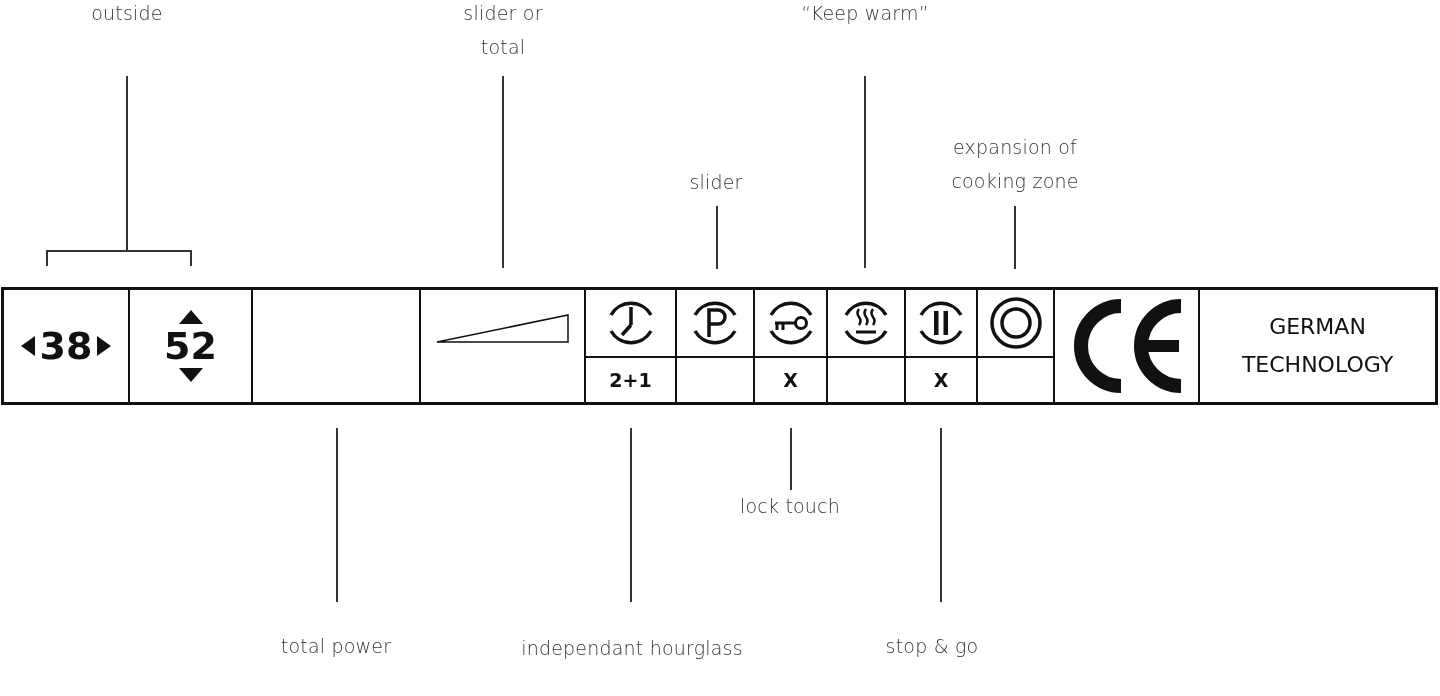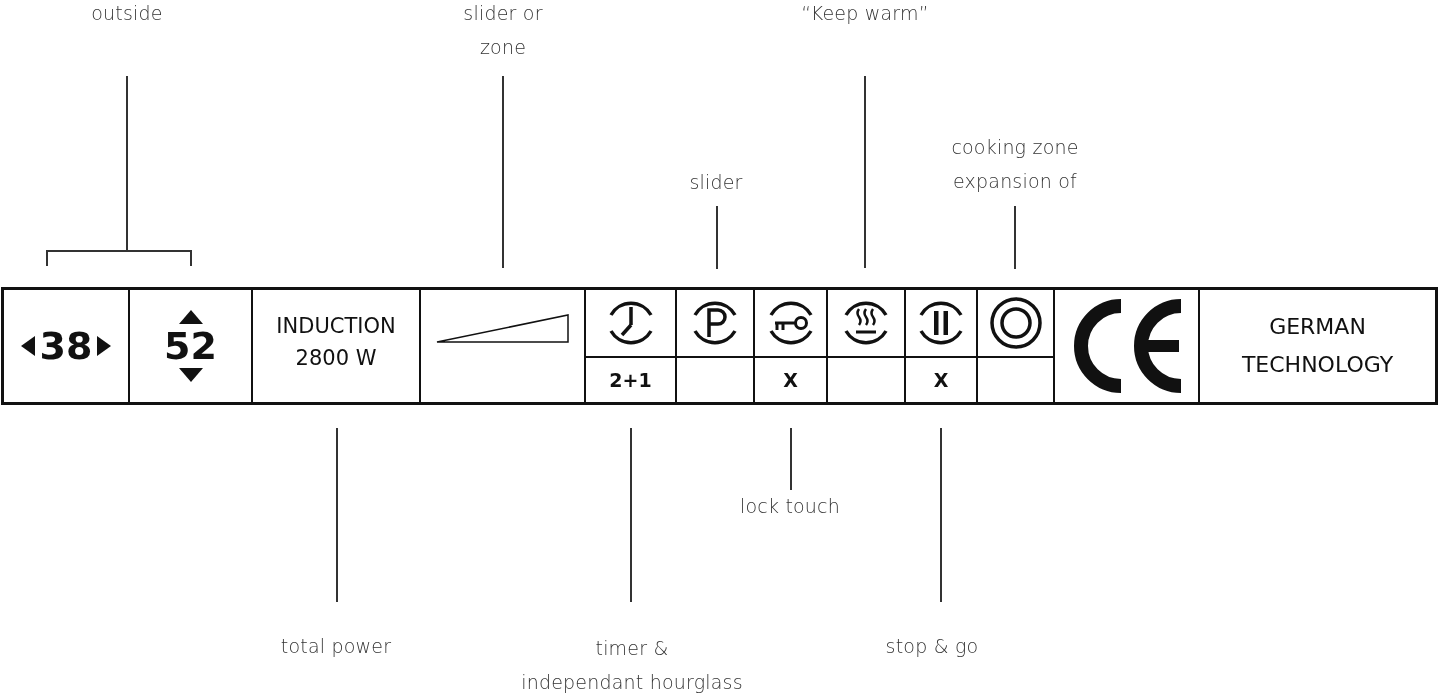--- a/index.html
+++ b/index.html
@@ -22,52 +22,51 @@
   .tri { width:0; height:0; display:inline-block; }
 </style>
 </head>
 <body>
 
 <div class="lbl" style="left:127px; top:-4px;">
   <div>outside</div>
 </div>
 <div class="lbl" style="left:503px; top:-4px;">
   <div>slider or</div>
-  <div>zone</div>
+  <div>total</div>
 </div>
 <div class="lbl" style="left:716px; top:165px;">
   <div>slider</div>
 </div>
 <div class="lbl" style="left:865px; top:-4px;">
   <div>“Keep warm”</div>
 </div>
 <div class="lbl" style="left:1015px; top:130px;">
+  <div>expansion of</div>
   <div>cooking zone</div>
-  <div>expansion of</div>
 </div>
 
 <div class="vline" style="left:126px; top:76px; height:175px;"></div>
 <div class="hline" style="left:46px; top:250px; width:146px;"></div>
 <div class="vline" style="left:46px; top:250px; height:16px;"></div>
 <div class="vline" style="left:190px; top:250px; height:16px;"></div>
 <div class="vline" style="left:502px; top:76px; height:192px;"></div>
 <div class="vline" style="left:716px; top:206px; height:63px;"></div>
 <div class="vline" style="left:864px; top:76px; height:192px;"></div>
 <div class="vline" style="left:1014px; top:206px; height:63px;"></div>
 
 <div class="vline" style="left:336px; top:428px; height:174px;"></div>
 <div class="vline" style="left:630px; top:428px; height:174px;"></div>
 <div class="vline" style="left:790px; top:428px; height:62px;"></div>
 <div class="vline" style="left:940px; top:428px; height:174px;"></div>
 
 <div class="lbl" style="left:336px; top:629px;">
   <div>total power</div>
 </div>
 <div class="lbl" style="left:632px; top:631px;">
-  <div>timer &amp;</div>
   <div>independant hourglass</div>
 </div>
 <div class="lbl" style="left:790px; top:489px;text-align:right;">
   <div>lock touch</div>
 </div>
 <div class="lbl" style="left:932px; top:629px;">
   <div>stop &amp; go</div>
 </div>
 
 <div id="panel">
@@ -90,24 +89,20 @@
     <span class="big">38</span>
     <span class="tri" style="border-top:10px solid transparent; border-bottom:10px solid transparent; border-left:14px solid #111; margin-left:5px;"></span>
   </div>
 
   <div class="cell" style="left:126px; top:0; width:121px; height:112px; flex-direction:column;">
     <span class="tri" style="border-left:12px solid transparent; border-right:12px solid transparent; border-bottom:14px solid #111;"></span>
     <span class="big" style="line-height:44px;">52</span>
     <span class="tri" style="border-left:12px solid transparent; border-right:12px solid transparent; border-top:14px solid #111;"></span>
   </div>
 
-  <div class="cell" style="left:249px; top:0; width:166px; height:112px; flex-direction:column; padding-bottom:8px;">
-    <span class="txt">INDUCTION</span>
-    <span class="txt">2800 W</span>
-  </div>
 
   <div class="cell" style="left:417px; top:0; width:163px; height:112px; align-items:flex-start;">
     <svg width="140" height="40" style="margin-top:20px;" viewBox="0 0 140 40">
       <polygon points="4,32 135,5 135,32" fill="none" stroke="#111" stroke-width="1.5"></polygon>
     </svg>
   </div>
 
   <div class="cell" style="left:582px; top:0; width:89px; height:66px;">
     <svg width="56" height="56" viewBox="0 0 56 56">
       <path d="M8 20 A23 23 0 0 1 48 20" fill="none" stroke="#111" stroke-width="3.5"></path>

